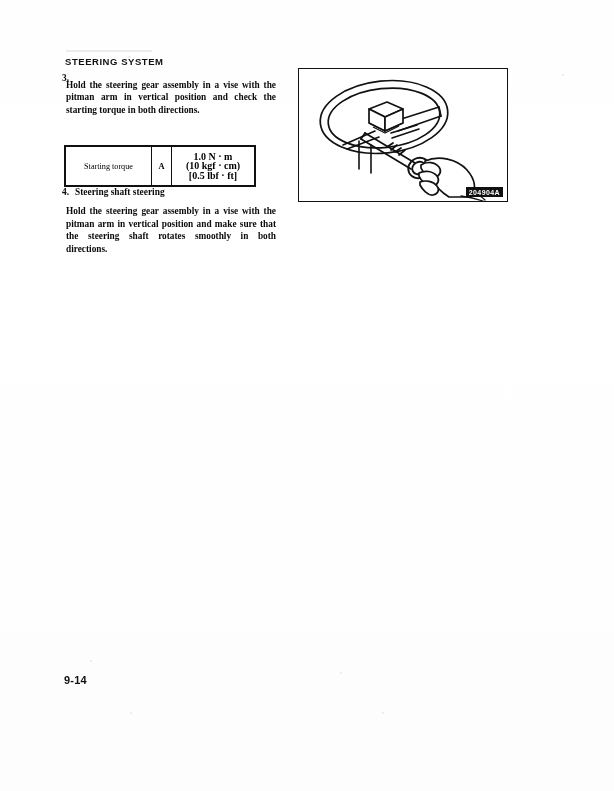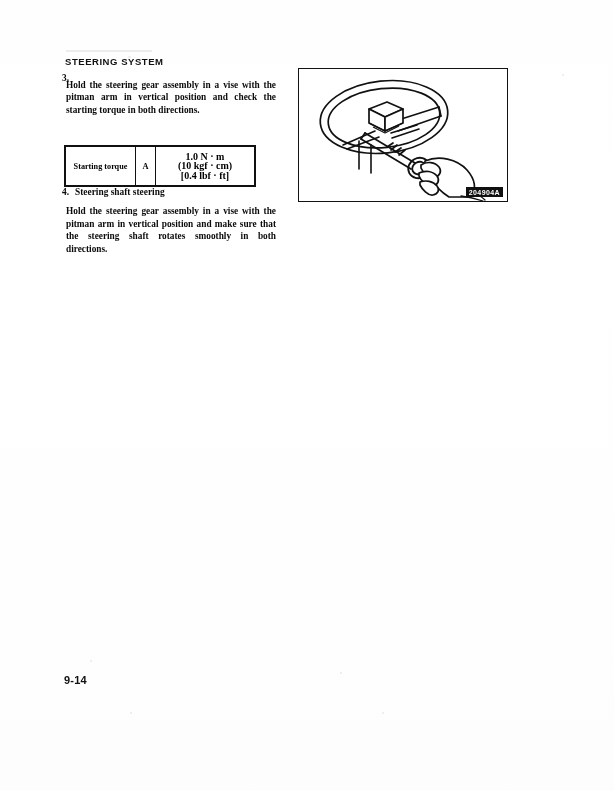--- a/index.html
+++ b/index.html
@@ -95,24 +95,24 @@
     background: #fff;
   }
   .spec-cell {
     display: flex;
     align-items: center;
     justify-content: center;
     box-sizing: border-box;
     text-align: center;
   }
   .cell-name {
-    width: 70px;
+    width: 86px;
     border-right: 1px solid #101010;
     font-size: 8.2px;
-    font-weight: bold;
+    font-weight: normal;
     text-align: right;
   }
   .cell-mark {
     width: 20px;
     border-right: 1px solid #101010;
     font-size: 8.4px;
     font-weight: bold;
   }
   .cell-value {
     flex: 1;
@@ -197,21 +197,21 @@
 
   <p class="para">Hold the steering gear assembly in a vise with the pitman arm in vertical position and make sure that the steering shaft rotates smoothly in both directions.</p>
 </div>
 
 <div class="spec-table">
   <div class="spec-cell cell-name">Starting torque</div>
   <div class="spec-cell cell-mark">A</div>
   <div class="spec-cell cell-value">
     <span>1.0 N · m</span>
     <span>(10 kgf · cm)</span>
-    <span>[0.4 lbf · ft]</span>
+    <span>[0.5 lbf · ft]</span>
   </div>
 </div>
 
 <div class="figure-panel">
   <svg width="208" height="132" viewBox="0 0 208 132">
     <g fill="none" stroke="#111111" stroke-width="1.7" stroke-linecap="round" stroke-linejoin="round">
 
       <ellipse cx="85" cy="48" rx="64" ry="36" transform="rotate(-6 85 48)"></ellipse>
 
       <ellipse cx="85" cy="49" rx="56" ry="29.5" transform="rotate(-6 85 49)"></ellipse>

